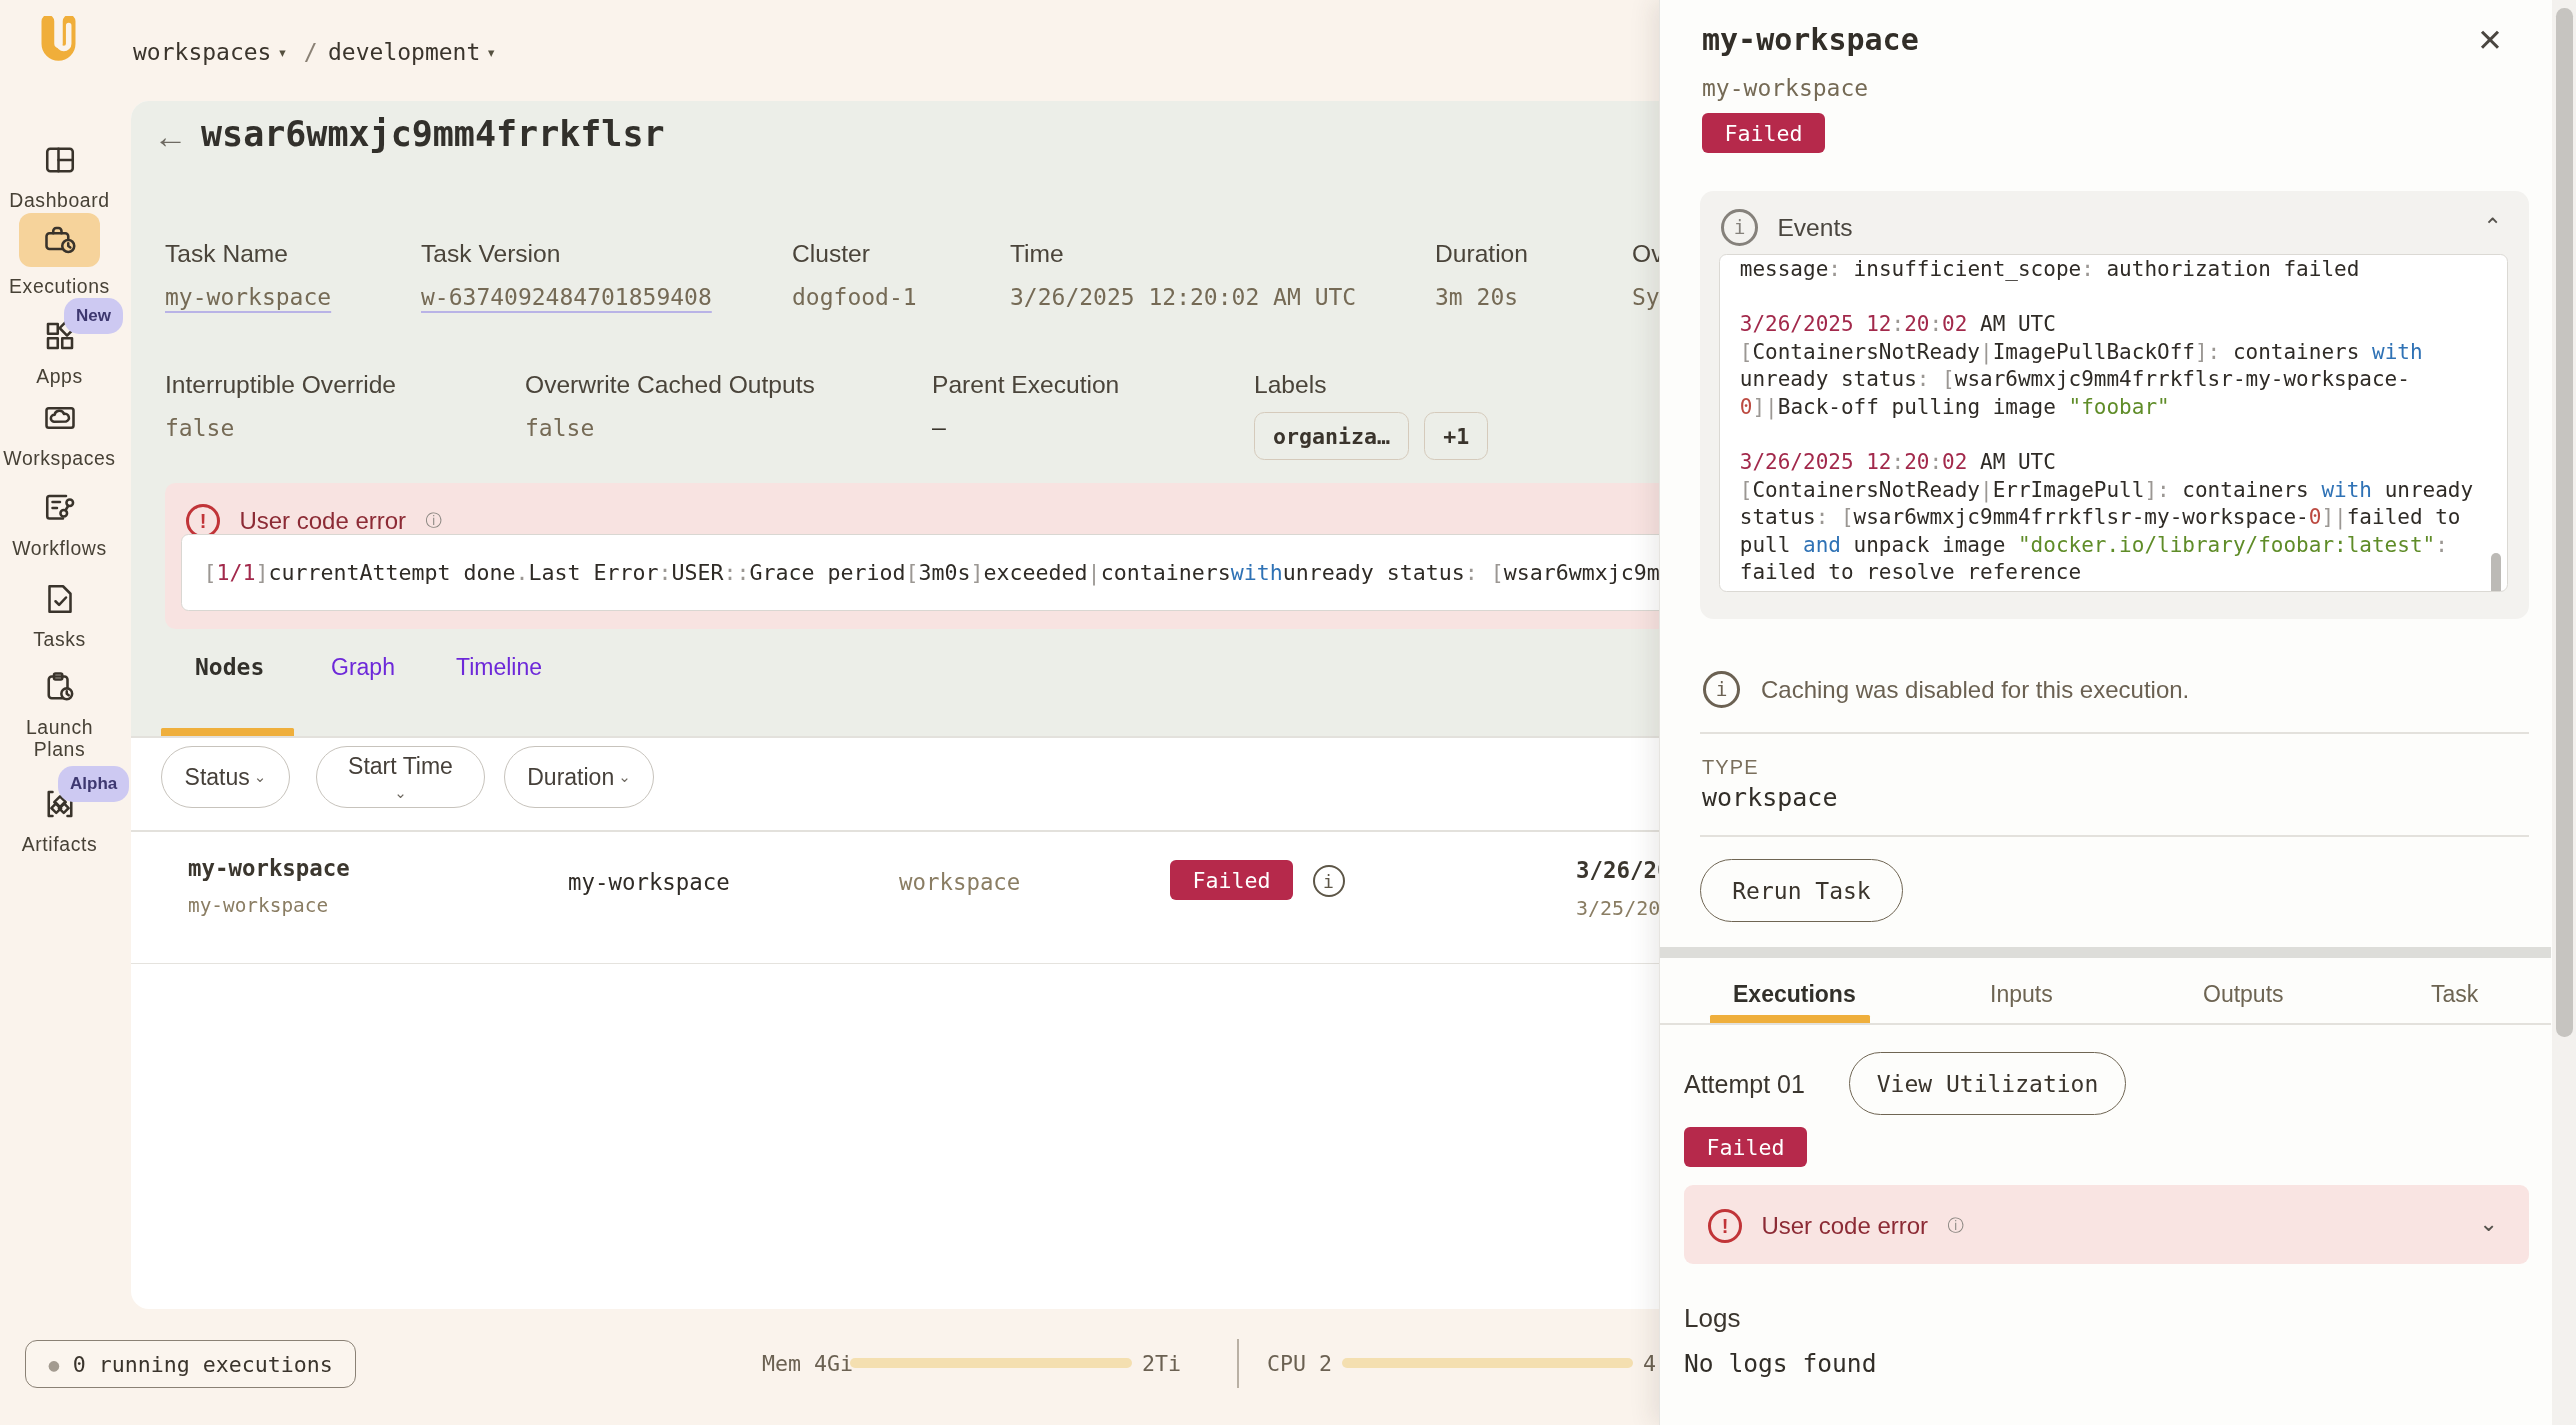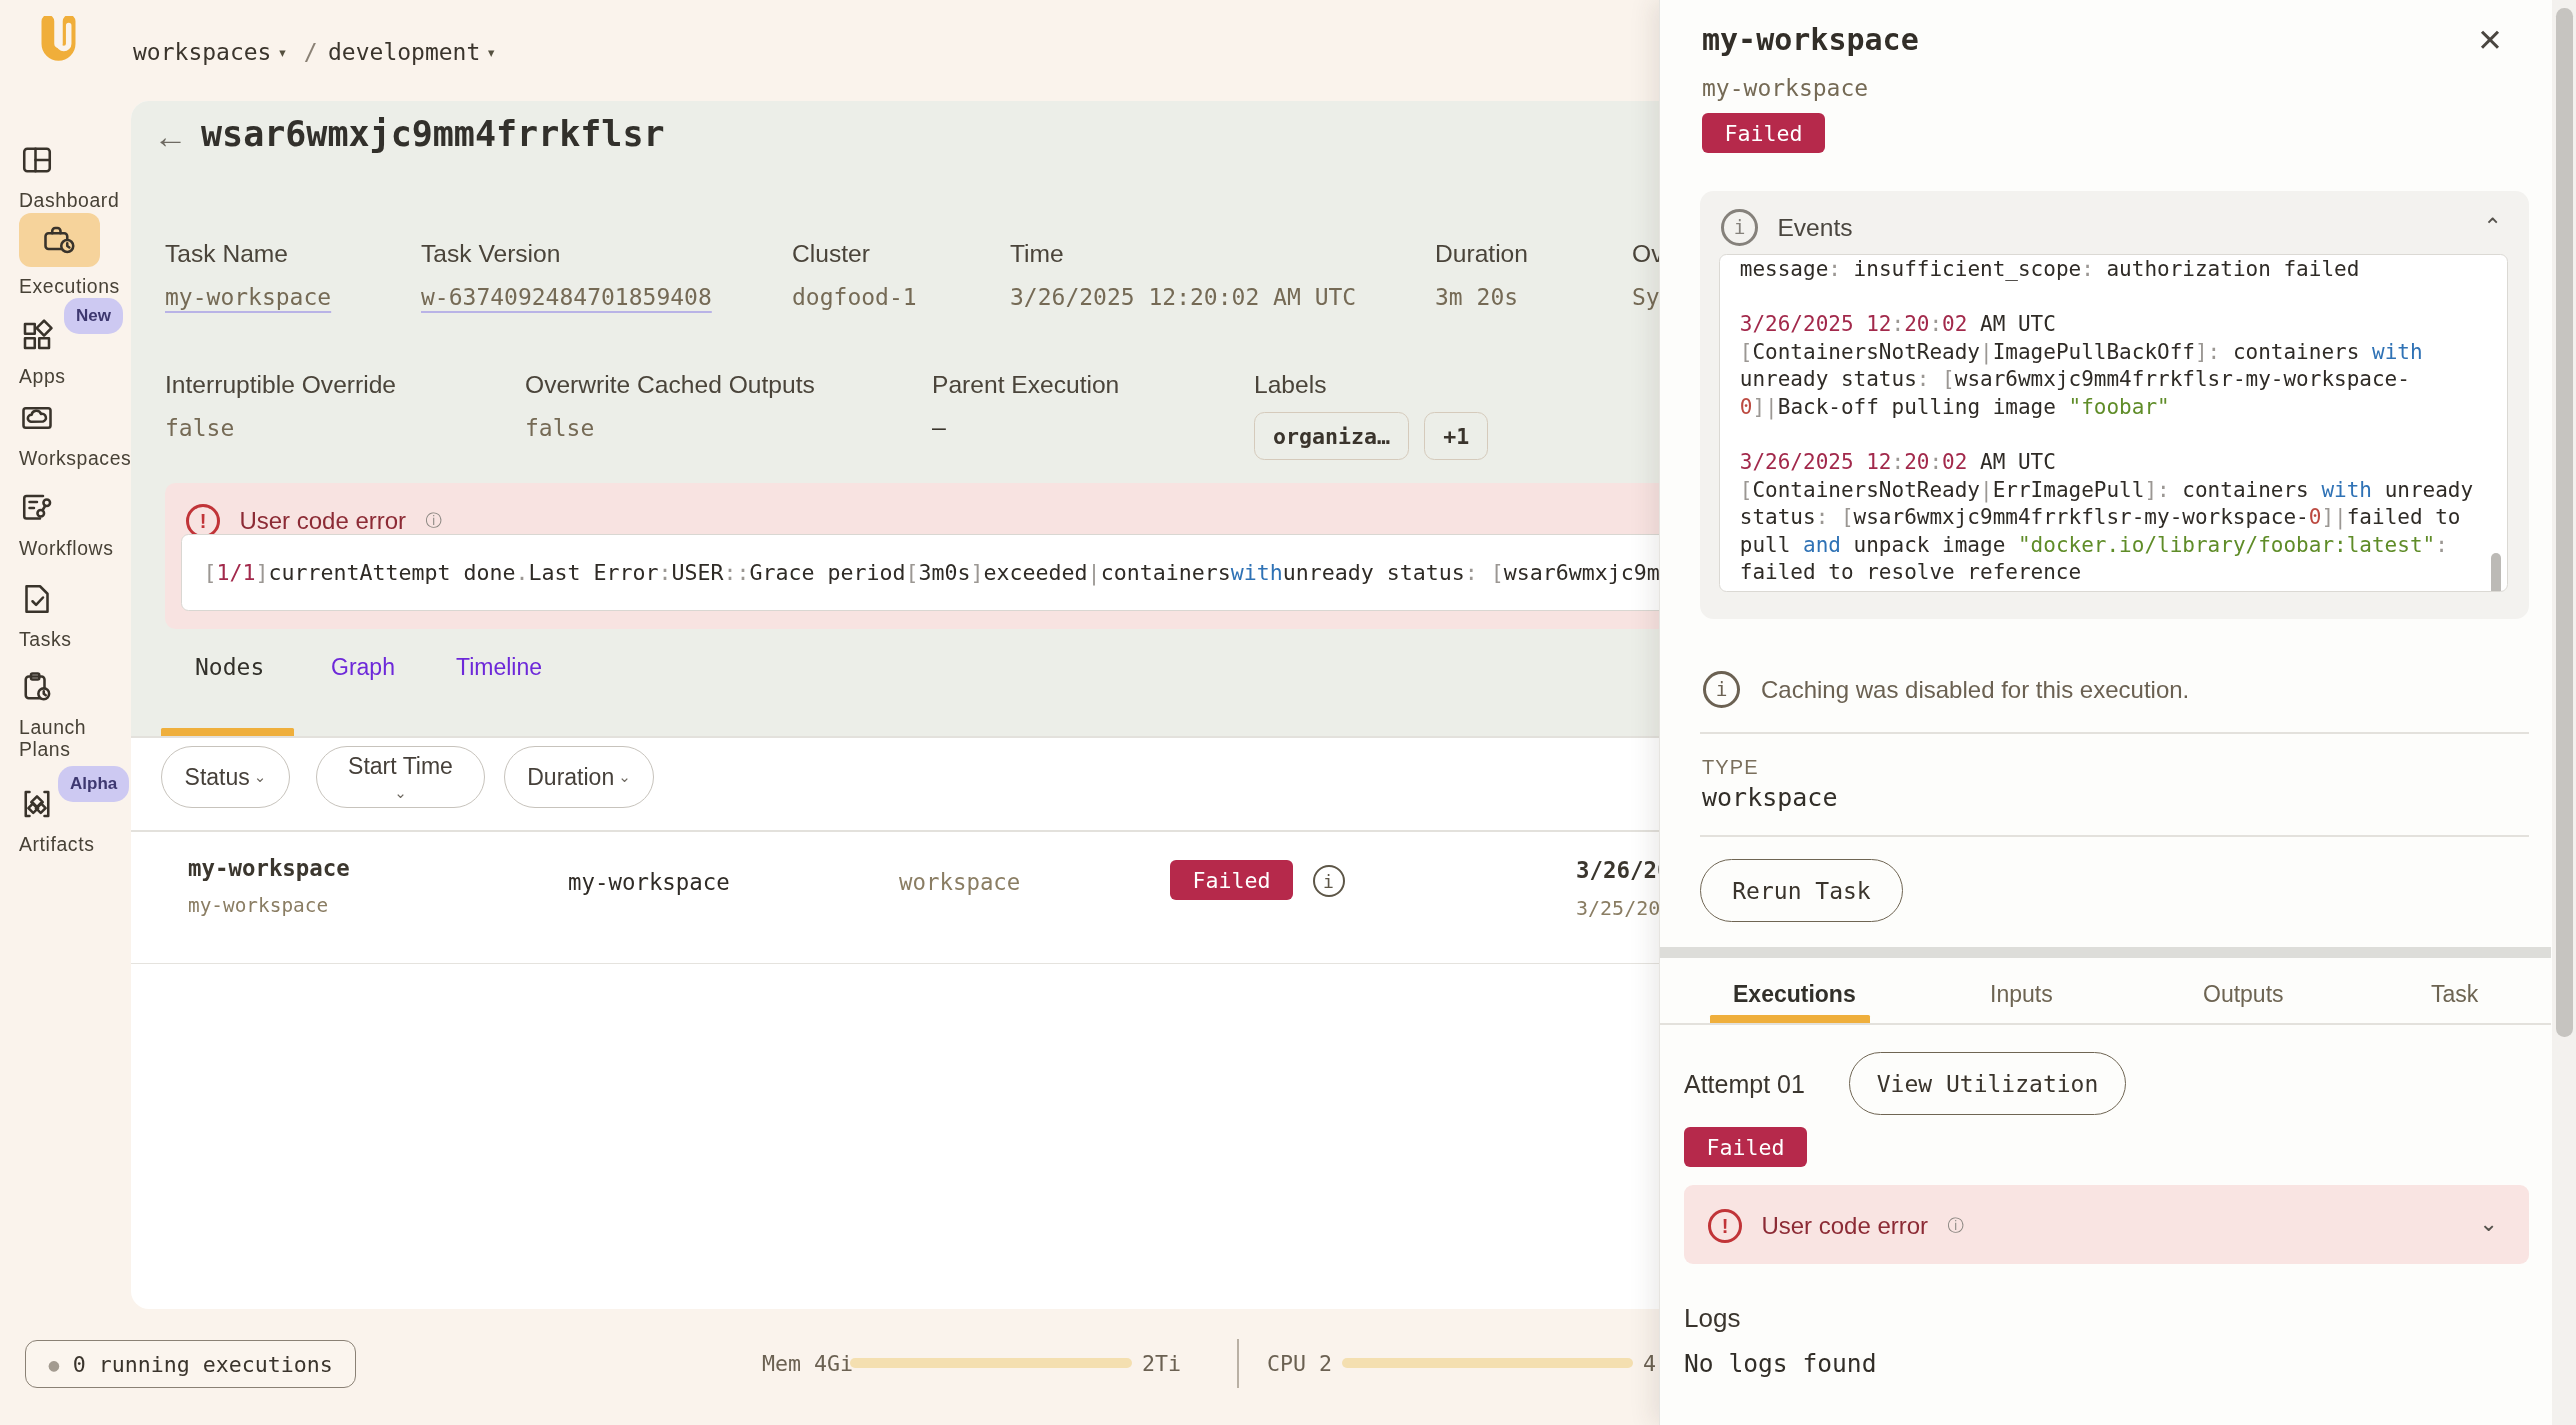--- a/index.html
+++ b/index.html
@@ -1,21 +1,21 @@
 <!DOCTYPE html>
 <html style="font-size:12px"><head>
 <meta charset="utf-8">
 <style>
   html,body{margin:0;padding:0;background:#FAF3EC;}
   #app{position:relative;width:2576px;height:1425px;overflow:hidden;background:#FAF3EC;
        font-family:"Liberation Sans",sans-serif;color:#322d26;}
   .mono{font-family:"DejaVu Sans Mono",monospace;}
   .abs{position:absolute;}
   
-  .side-item{position:absolute;left:0;width:119px;cursor:pointer;padding-left:19px;}
+  .side-item{position:absolute;left:0;width:119px;text-align:center;cursor:pointer;}
   .side-label{font-size:19.4px;letter-spacing:0.6px;color:#474136;margin-top:7.5px;line-height:22.4px;}
   .side-icon{display:inline-flex;align-items:center;justify-content:center;}
   .side-icon svg{width:36px;height:36px;stroke:#39332b;fill:none;stroke-width:1.7;stroke-linecap:round;stroke-linejoin:round;}
   .side-sel{background:#F6D39B;border-radius:12px;padding:9px 22.4px;}
   .pill-badge{position:absolute;background:#CDC9F2;color:#3E3870;font-weight:bold;font-size:17px;
       padding:8px 12px;border-radius:15px;z-index:3;}
   
   .crumb{font-size:23px;color:#3a342c;}
   .caret{font-size:16.4px;color:#55503f;margin:0 6px;}
   
@@ -32,21 +32,21 @@
   .banner{position:absolute;left:34px;top:382px;width:1908px;height:146px;background:#F8E3E1;border-radius:10.4px;}
   .err-ic{display:inline-flex;width:28px;height:28px;border:3px solid #C13438;border-radius:50%;
           color:#C13438;font-weight:bold;font-size:20px;align-items:center;justify-content:center;}
   .err-title{font-size:24px;color:#8C2B35;}
   .mini-info{font-size:16.4px;color:#8a8680;}
   .code-strip{position:absolute;left:16.4px;top:51px;width:1863px;height:75px;background:#fff;
       border:1.5px solid #d9d7d2;border-radius:7.5px;overflow:hidden;white-space:nowrap;
       font-size:21.6px;display:flex;align-items:center;padding-left:21px;}
   
   .tab{font-size:23px;color:#6d28d9;cursor:pointer;}
-  .tab.active{color:#32302a;font-weight:normal;}
+  .tab.active{color:#32302a;font-weight:bold;}
   .tab-under{position:absolute;height:9.7px;background:#EFAF3C;border-radius:1.5px;}
   .hairline{position:absolute;background:#e3e1dc;height:1.5px;}
   .fpill{position:absolute;top:645px;height:60px;border:1.5px solid #c7c3bc;border-radius:33px;
       display:flex;align-items:center;justify-content:center;gap:4px;font-size:23px;color:#46403a;background:#fff;cursor:pointer;}
   .fpill .caret{font-size:15px;color:#6b665e;margin:0;}
   
   .badge{display:inline-block;background:#B6294B;color:#fff;border-radius:6px;
          font-size:21.6px;padding:7.5px 22.4px;}
   .info-circ{display:inline-flex;width:28px;height:28px;border:2.2px solid #5d5647;border-radius:50%;
       color:#5d5647;font-size:18px;align-items:center;justify-content:center;font-style:normal;}

